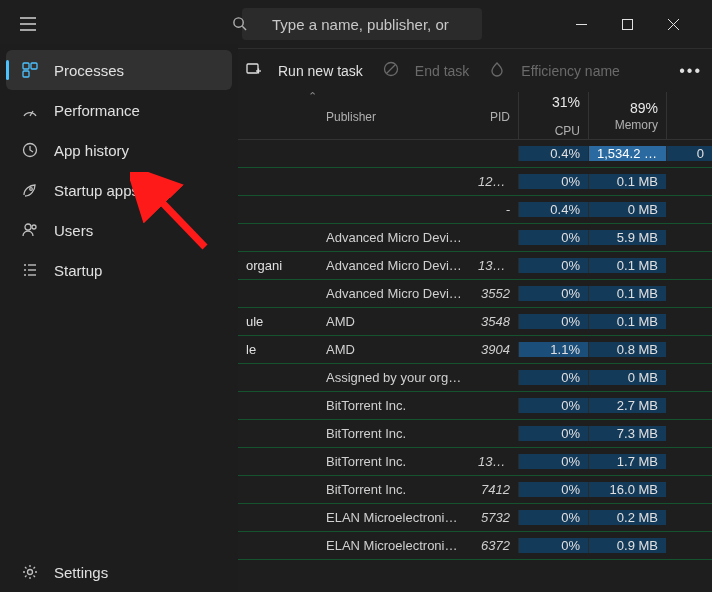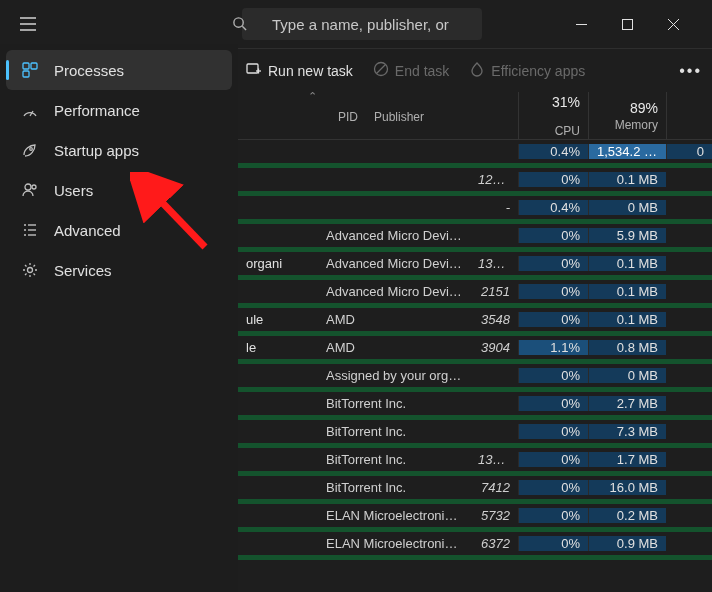--- a/index.html
+++ b/index.html
@@ -8,21 +8,21 @@
 .titlebar { height: 48px; display: flex; align-items: center; padding: 0 16px 0 10px; background: #1e1e1e; }
 .hamburger { width: 36px; height: 36px; display: flex; align-items: center; justify-content: center; color: #e0e0e0; }
 .search-wrap { margin-left: 196px; flex: 1; display:flex; align-items:center; }
 .search-input { background: #2b2b2b; border: none; border-radius: 4px; height: 32px; width: 240px; color: #fff; font-size: 15px; padding: 0 10px 0 30px; }
 .search-input::placeholder { color: #c8c8c8; }
 .search-icon-pos { position: absolute; left: 232px; top: 16px; color:#c0c0c0; }
 .win-btns { display: flex; margin-left: auto; }
 .win-btn { width: 46px; height: 32px; display: flex; align-items: center; justify-content: center; color: #e0e0e0; }
 
 .toolbar { height: 44px; display: flex; align-items: center; padding: 0 10px 0 246px; gap: 20px; border-top: 1px solid #2e2e2e; }
-.tb-btn { display: flex; align-items: center; gap: 6px; color: #e0e0e0; font-size: 14px; }
+.tb-btn { display: flex; align-items: center; gap: 16px; color: #e0e0e0; font-size: 14px; }
 .tb-btn.disabled { color: #6a6a6a; }
 .more-btn { margin-left: auto; color: #e0e0e0; letter-spacing: 2px; font-size: 16px; }
 
 .sidebar { position: absolute; left: 0; top: 44px; bottom: 0; width: 238px; background: #1d1d1d; display: flex; flex-direction: column; padding-top: 6px;}
 .side-item { display: flex; align-items: center; height: 40px; padding: 0 14px; gap: 14px; color: #e0e0e0; font-size: 15px; border-radius: 6px; margin: 0 6px; }
 .side-item.active { background: #313131; position: relative; }
 .side-item.active::before { content:""; position:absolute; left:0; top:10px; bottom:10px; width:3px; background:#4cc2ff; border-radius:2px;}
 .s-icon { width: 20px; height: 20px; display: flex; align-items: center; justify-content: center; color: #c0c0c0; flex-shrink:0;}
 .side-spacer { flex: 1; }
 
@@ -31,21 +31,21 @@
 .hc { display:flex; flex-direction:column; justify-content:center; padding: 0 8px; }
 .hc.name { width: 80px; position:relative;}
 .hc.pub { width: 152px; }
 .hc.pid { width: 48px; text-align: right; align-items:flex-end;}
 .hc.cpu { width: 70px; text-align: right; align-items:flex-end; border-left: 1px solid #333; gap: 12px;}
 .hc.mem { width: 78px; text-align: right; align-items:flex-end; border-left: 1px solid #333;}
 .hc.ext { flex:1; text-align:right; align-items:flex-end; border-left: 1px solid #333;}
 .hc .pct { color: #e8e8e8; font-size: 14px; }
 .hc .lbl { margin-top:2px; }
 .sort-caret { position:absolute; left:70px; top:-2px; color:#888; font-size:11px;}
-.row { display: flex; height: 28px; align-items:center; font-size: 13px; color: #e0e0e0; border-bottom: 5px solid #14532d;}
+.row { display: flex; height: 28px; align-items:center; font-size: 13px; color: #e0e0e0; border-bottom: 1px solid #14532d;}
 .c { padding: 0 8px; overflow:hidden; white-space:nowrap; text-overflow: ellipsis; }
 .c.name { width: 80px;}
 .c.pub { width: 152px; color:#d0d0d0;}
 .c.pid { width: 48px; text-align: right; color:#cfcfcf;font-style:italic;}
 .c.cpu { width: 70px; text-align: right; border-left: 1px solid #2a2a2a;}
 .c.mem { width: 78px; text-align: right; border-left: 1px solid #2a2a2a;}
 .c.ext { flex:1; text-align:right; border-left: 1px solid #2a2a2a;}
 .heat-lo { background: #143a5a; }
 .heat-md { background: #1b4f7a; }
 .heat-hi { background: #2a6aa0; color:#fff; }
@@ -108,20 +108,29 @@
         <svg width="16" height="16" fill="none" stroke="#c0c0c0" stroke-width="1.3">
           <path d="M2 14 A7 7 0 0 1 14 14"></path>
           <line x1="8" y1="14" x2="11" y2="9"></line>
         </svg>
       </span>
     <span>Performance</span>
   </div>
   <div class="side-item">
     <span class="s-icon">
         <svg width="16" height="16" fill="none" stroke="#c0c0c0" stroke-width="1.3">
+          <circle cx="8" cy="8" r="6.5"></circle>
+          <polyline points="8,4 8,8 11,10"></polyline>
+        </svg>
+      </span>
+    <span>App history</span>
+  </div>
+  <div class="side-item">
+    <span class="s-icon">
+        <svg width="16" height="16" fill="none" stroke="#c0c0c0" stroke-width="1.3">
           <path d="M2 13 C2 7 8 3 13 3 C13 8 9 14 3 14"></path>
           <circle cx="9" cy="7" r="1.3"></circle>
         </svg>
       </span>
     <span>Startup apps</span>
   </div>
   <div class="side-item">
     <span class="s-icon">
         <svg width="16" height="16" fill="none" stroke="#c0c0c0" stroke-width="1.3">
           <circle cx="6" cy="5" r="3"></circle>
@@ -135,32 +144,32 @@
     <span class="s-icon">
         <svg width="16" height="16" fill="none" stroke="#c0c0c0" stroke-width="1.4">
           <line x1="2" y1="3" x2="4" y2="3"></line>
           <line x1="6" y1="3" x2="14" y2="3"></line>
           <line x1="2" y1="8" x2="4" y2="8"></line>
           <line x1="6" y1="8" x2="14" y2="8"></line>
           <line x1="2" y1="13" x2="4" y2="13"></line>
           <line x1="6" y1="13" x2="14" y2="13"></line>
         </svg>
       </span>
-    <span>Advanced</span>
-  </div>
+    <span>Startup</span>
+  </div>
+  <div class="side-spacer"></div>
   <div class="side-item">
     <span class="s-icon">
         <svg width="16" height="16" fill="none" stroke="#c0c0c0" stroke-width="1.3">
           <circle cx="8" cy="8" r="2.5"></circle>
           <path d="M8 1v2M8 13v2M1 8h2M13 8h2M3 3l1.5 1.5M11.5 11.5L13 13M13 3l-1.5 1.5M4.5 11.5L3 13"></path>
         </svg>
       </span>
-    <span>Services</span>
-  </div>
-  <div class="side-spacer"></div>
+    <span>Settings</span>
+  </div>
 </div>
 
 <div class="toolbar">
   <div class="tb-btn">
     <span><svg width="16" height="16" fill="none" stroke="#e0e0e0" stroke-width="1.3">
           <rect x="1" y="3" width="11" height="9" rx="1"></rect>
           <line x1="10" y1="10" x2="15" y2="10"></line>
           <line x1="12.5" y1="7.5" x2="12.5" y2="12.5"></line>
         </svg></span>
     <span>Run new task</span>
@@ -169,35 +178,35 @@
     <span><svg width="16" height="16" fill="none" stroke="#6a6a6a" stroke-width="1.3">
           <circle cx="8" cy="8" r="6.5"></circle>
           <line x1="3.5" y1="12.5" x2="12.5" y2="3.5"></line>
         </svg></span>
     <span>End task</span>
   </div>
   <div class="tb-btn disabled">
     <span><svg width="16" height="16" fill="none" stroke="#6a6a6a" stroke-width="1.3">
           <path d="M8 2C5 5 3 7 3 10a5 5 0 0010 0c0-3-2-5-5-8z"></path>
         </svg></span>
-    <span>Efficiency apps</span>
+    <span>Efficiency name</span>
   </div>
   <div class="more-btn">•••</div>
 </div>
 
 <div class="grid">
   <div class="headrow">
     <div class="hc name">
         <span class="sort-caret">⌃</span>
       </div>
+    <div class="hc pub">
+        <span class="lbl">Publisher</span>
+      </div>
     <div class="hc pid">
         <span class="lbl">PID</span>
-      </div>
-    <div class="hc pub">
-        <span class="lbl">Publisher</span>
       </div>
     <div class="hc cpu">
         <span class="pct">31%</span>
         <span class="lbl">CPU</span>
       </div>
     <div class="hc mem">
         <span class="pct">89%</span>
         <span class="lbl">Memory</span>
       </div>
     <div class="hc ext"></div>
@@ -239,21 +248,21 @@
         <div class="c name">organi</div>
         <div class="c pub">Advanced Micro Device...</div>
         <div class="c pid">13692</div>
         <div class="c cpu heat-lo">0%</div>
         <div class="c mem heat-lo">0.1 MB</div>
         <div class="c ext heat-lo"></div>
       </div>
       <div class="row">
         <div class="c name"></div>
         <div class="c pub">Advanced Micro Device...</div>
-        <div class="c pid">2151</div>
+        <div class="c pid">3552</div>
         <div class="c cpu heat-lo">0%</div>
         <div class="c mem heat-lo">0.1 MB</div>
         <div class="c ext heat-lo"></div>
       </div>
       <div class="row">
         <div class="c name">ule</div>
         <div class="c pub">AMD</div>
         <div class="c pid">3548</div>
         <div class="c cpu heat-lo">0%</div>
         <div class="c mem heat-lo">0.1 MB</div>

